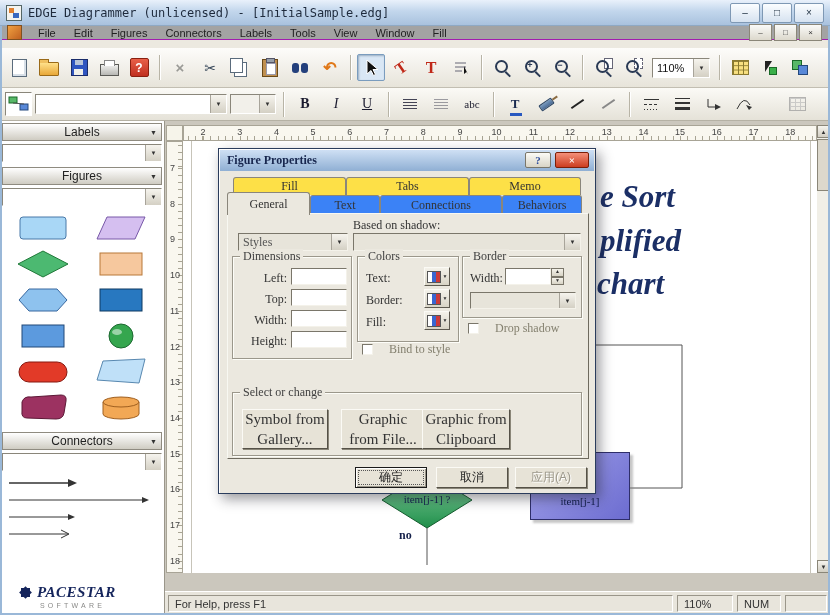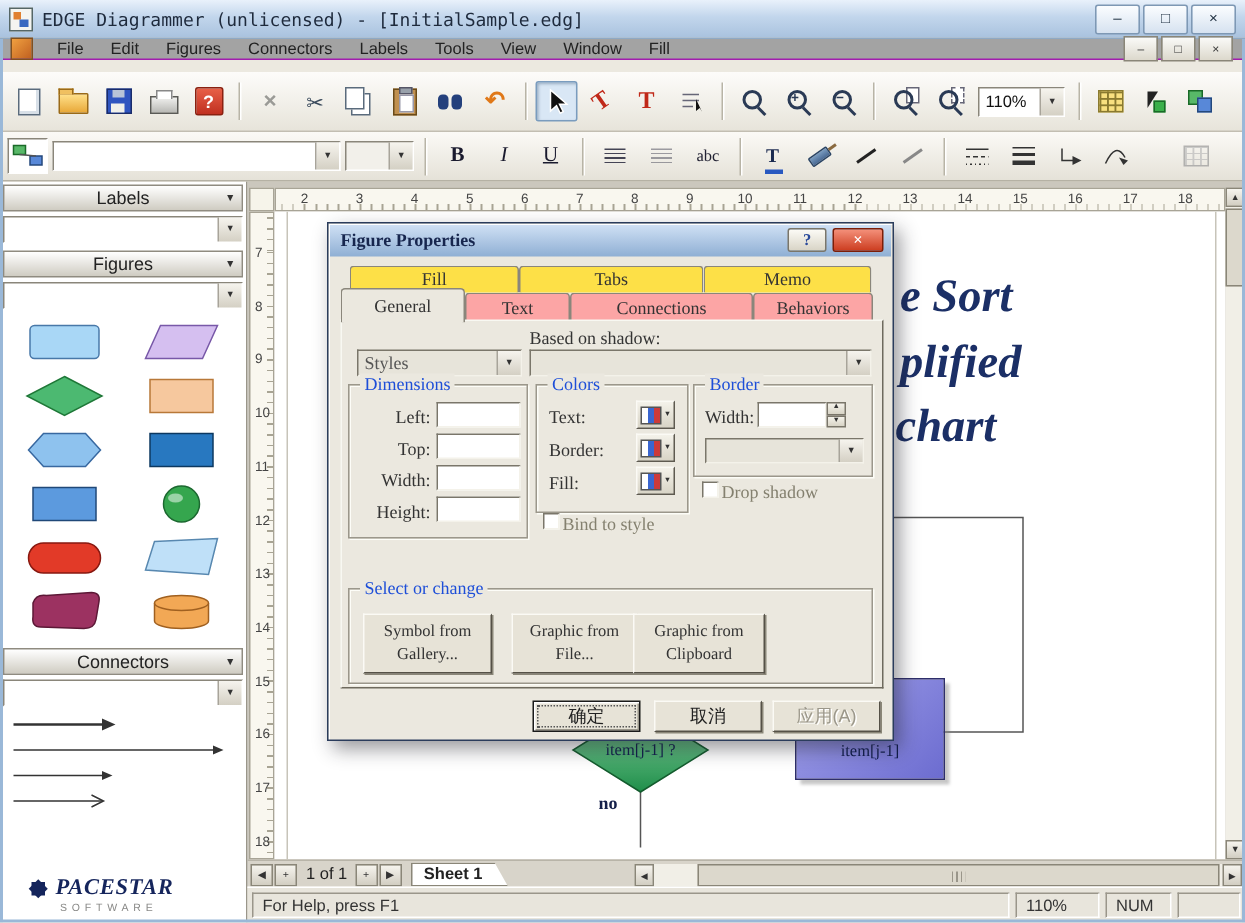--- a/index.html
+++ b/index.html
@@ -130,38 +130,38 @@
   .sb{position:absolute;top:3px;height:17px;border:1px solid;border-color:#9a968a #fff #fff #9a968a;padding:2px 6px;box-sizing:border-box;font-size:11px;color:#333;background:#e8e5dc;overflow:hidden;white-space:nowrap}
 
   
   .dialog{position:absolute;left:218px;top:148px;width:378px;height:346px;background:#ebe8df;border:1px solid #2a3c5c;box-shadow:inset 1px 1px 0 #fff,4px 5px 12px rgba(30,30,40,.45);z-index:10;font-family:"Liberation Serif",serif;font-size:12px;color:#333;box-sizing:border-box}
   .dlg-title{position:absolute;left:1px;top:1px;right:1px;height:21px;background:linear-gradient(180deg,#cfe0f4,#8fafd4);display:flex;align-items:center;padding:0 7px;box-sizing:border-box}
   .dlg-title-text{font-weight:bold;font-size:12px;color:#17264e}
   .dlg-help{position:absolute;right:44px;top:3px;width:26px;height:16px;background:linear-gradient(#fcfbf6,#d8d4c6);border:1px solid #7a766a;border-radius:2px;text-align:center;line-height:15px;font-weight:bold;color:#2a4a9a;font-size:11px;box-sizing:border-box}
   .dlg-close{position:absolute;right:6px;top:3px;width:34px;height:16px;background:linear-gradient(#f4907a,#cc3d20);border:1px solid #7c1e08;border-radius:2px;text-align:center;line-height:14px;color:#fff;font-weight:bold;font-size:11px;box-sizing:border-box}
   .tab{position:absolute;background:#fde047;border:1px solid #8a867b;border-bottom:none;border-radius:3px 3px 0 0;text-align:center;font-size:12px;color:#333;box-sizing:border-box}
   .tab.back{top:28px;height:18px;line-height:17px}
-  .tab.front{top:46px;height:19px;line-height:18px;background:#fca5a5}
+  .tab.front{top:46px;height:19px;line-height:18px;background:#3b82f6}
   .tab.active{top:43px;height:23px;line-height:22px;background:#ebe8df;z-index:6}
   .page-frame{position:absolute;left:8px;top:64px;width:362px;height:246px;border:1px solid;border-color:#f8f8f2 #6e6a5e #6e6a5e #f8f8f2;box-sizing:border-box;z-index:2}
   .dlabel{position:absolute;font-size:12px;color:#333;white-space:nowrap;z-index:3}
   .dinput{position:absolute;background:#fff;border:1px solid;border-color:#7a766a #f4f2ea #f4f2ea #7a766a;box-sizing:border-box;z-index:3;font:12px "Liberation Serif",serif;padding:0 2px;outline:none}
   .dcombo{position:absolute;background:#e7e4da;border:1px solid;border-color:#7a766a #f4f2ea #f4f2ea #7a766a;display:flex;align-items:center;box-sizing:border-box;color:#555;z-index:3}
   .dcombo .txt{padding-left:4px;font-size:12px}
   .fieldset{position:absolute;border:1px solid #9b978b;box-shadow:inset 1px 1px 0 #fdfdf8,1px 1px 0 #fdfdf8;box-sizing:border-box;z-index:3}
-  .legend{position:absolute;top:-8px;left:7px;background:#ebe8df;padding:0 3px;font-size:12px;color:#1d4ed8;line-height:14px;z-index:4}
+  .legend{position:absolute;top:-8px;left:7px;background:#ebe8df;padding:0 3px;font-size:12px;color:#404040;line-height:14px;z-index:4}
   .colorbtn{position:absolute;width:26px;height:19px;background:linear-gradient(#f4f2ea,#d8d4c6);border:1px solid;border-color:#fbfaf5 #5e5a50 #5e5a50 #fbfaf5;display:flex;align-items:center;justify-content:center;gap:2px;box-sizing:border-box}
   .colorbtn .sw{width:12px;height:10px;border:1px solid #555;background:linear-gradient(90deg,#fff 0 4px,#3a66d0 4px 8px,#cc3a3a 8px)}
   .colorbtn .ca{font-size:5px;color:#333}
   .spinner{position:absolute;width:13px;height:17px;display:flex;flex-direction:column;z-index:3}
   .spinner span{flex:1;background:linear-gradient(#f4f2ea,#d8d4c6);border:1px solid #7a766a;font-size:5px;line-height:6px;text-align:center;color:#333;box-sizing:border-box}
-  .checkbox{position:absolute;display:flex;gap:2px;z-index:3}
+  .checkbox{position:absolute;display:flex;align-items:center;gap:16px;z-index:3}
   .checkbox .box{width:11px;height:11px;background:#fff;border:1px solid;border-color:#7a766a #f4f2ea #f4f2ea #7a766a;box-sizing:border-box}
   .checkbox .lbl{font-size:12px;color:#84806f}
-  .gbtn{position:absolute;background:#e7e3d7;border:1px solid;border-color:#fbfaf5 #555147 #555147 #fbfaf5;box-shadow:1px 1px 0 #8a8678;font-family:"Liberation Serif",serif;font-size:11px;color:#333;text-align:center;display:flex;align-items:center;justify-content:center;padding:2px;box-sizing:border-box;line-height:1.35}
+  .gbtn{position:absolute;background:#e7e3d7;border:1px solid;border-color:#fbfaf5 #555147 #555147 #fbfaf5;box-shadow:1px 1px 0 #8a8678;font-family:"Liberation Serif",serif;font-size:15px;color:#333;text-align:center;display:flex;align-items:center;justify-content:center;padding:2px;box-sizing:border-box;line-height:1.35}
   .dbtn{position:absolute;width:72px;height:21px;background:#e7e3d7;border:1px solid;border-color:#fbfaf5 #555147 #555147 #fbfaf5;box-shadow:1px 1px 0 #8a8678;font-size:12px;color:#222;text-align:center;line-height:19px;font-family:"Liberation Sans",sans-serif;box-sizing:border-box;z-index:3}
   .dbtn.default{border:1px solid #1a1a1a;box-shadow:inset 1px 1px 0 #fff,inset -1px -1px 0 #9a968a;outline:1px dotted #555;outline-offset:-4px}
   .dbtn.disabled{color:#9b978a;text-shadow:1px 1px 0 #fff}
 
   
   .watermark{position:absolute;right:3px;bottom:2px;z-index:40;text-align:right;pointer-events:none}
   .wm-main{font-size:36px;font-weight:bold;color:rgba(125,130,138,.88);text-shadow:1px 1px 0 rgba(255,255,255,.55),-1px -1px 0 rgba(90,90,96,.35);font-family:"DejaVu Sans",sans-serif;line-height:1}
   .wm-url{font-size:9px;color:rgba(150,155,160,.9);margin-top:-2px}
   .frame{position:absolute;background:#9ab8d8;z-index:35}
 </style>
@@ -552,33 +552,20 @@
       </div>
       <div class="fc-no">no</div>
     </div>
 
     <div class="vscroll">
       <span class="scrollbtn" style="top:0;left:0">▲</span>
       <div class="vthumb"></div>
       <span class="scrollbtn" style="bottom:0;left:0">▼</span>
     </div>
 
-    <div class="sheetbar">
-      <span class="sheetbtn">◀</span>
-      <span class="sheetbtn">+</span>
-      <span class="pageind">1 of 1</span>
-      <span class="sheetbtn">+</span>
-      <span class="sheetbtn">▶</span>
-      <span class="sheettab">Sheet 1</span>
-      <div class="hscroll">
-        <span class="scrollbtn" style="left:0;top:0;height:15px">◀</span>
-        <div class="hthumb"></div>
-        <span class="scrollbtn" style="right:0;top:0;height:15px">▶</span>
-      </div>
-    </div>
   </div>
 
   <div class="statusbar">
     <div class="sb" style="left:3px;width:505px">For Help, press F1</div>
     <div class="sb" style="left:512px;width:56px">110%</div>
     <div class="sb" style="left:572px;width:44px">NUM</div>
     <div class="sb" style="left:620px;right:3px"></div>
   </div>
 
   <div class="dialog">

